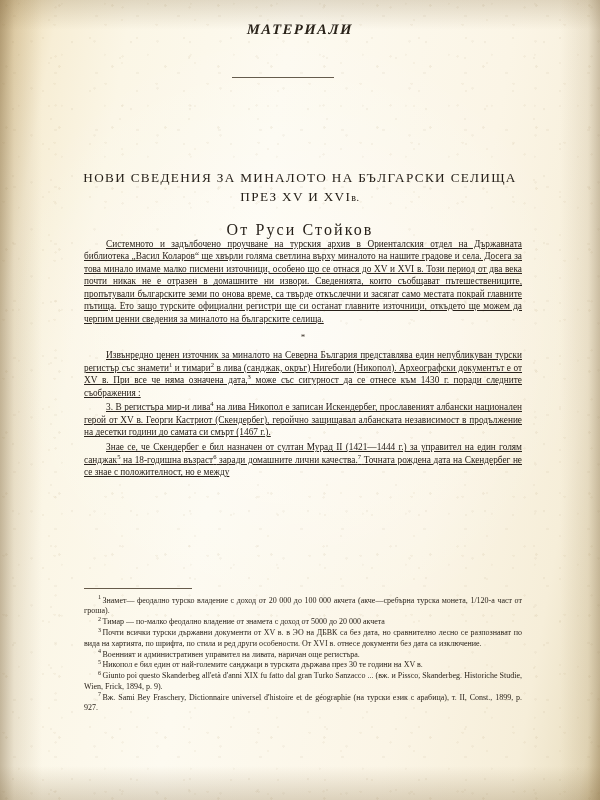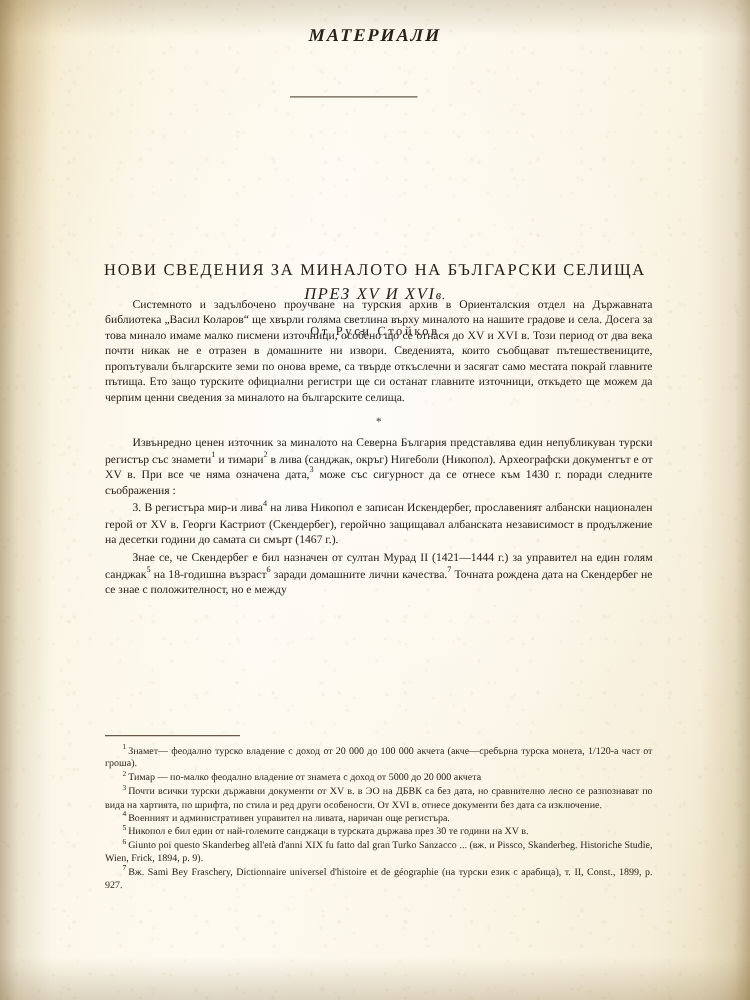--- a/index.html
+++ b/index.html
@@ -97,55 +97,54 @@
     left: 72px;
     right: 72px;
     text-align: center;
   }
   .title-line {
     font-size: 13.2px;
     letter-spacing: 1.35px;
     color: #241e17;
     line-height: 1.45;
     white-space: nowrap;
-    margin-top: 38px;
   }
   .title-line-2 {
     font-size: 13.2px;
     letter-spacing: 1.35px;
     line-height: 1.45;
-    font-style: italic;
   }
   .title-line-2 .small-v {
     font-size: 10px;
     letter-spacing: .6px;
   }
   .byline {
     margin-top: 15px;
-    font-size: 10px;
+    font-size: 16px;
     letter-spacing: 2.1px;
     color: #241e17;
   }
 
   
   .body-block {
     position: absolute;
     left: 84px;
     right: 78px;
     top: 238px;
   }
   p.para {
     margin: 0 0 0 0;
     font-size: 9.3px;
     line-height: 12.45px;
     text-align: justify;
     text-justify: inter-word;
     text-indent: 22px;
     color: #27201a;
     hyphens: none;
+    text-decoration: underline;
   }
   p.para + p.para { margin-top: 2.5px; }
 
   .sup {
     font-size: 6.6px;
     vertical-align: super;
     line-height: 0;
   }
 
   .sep-star {

